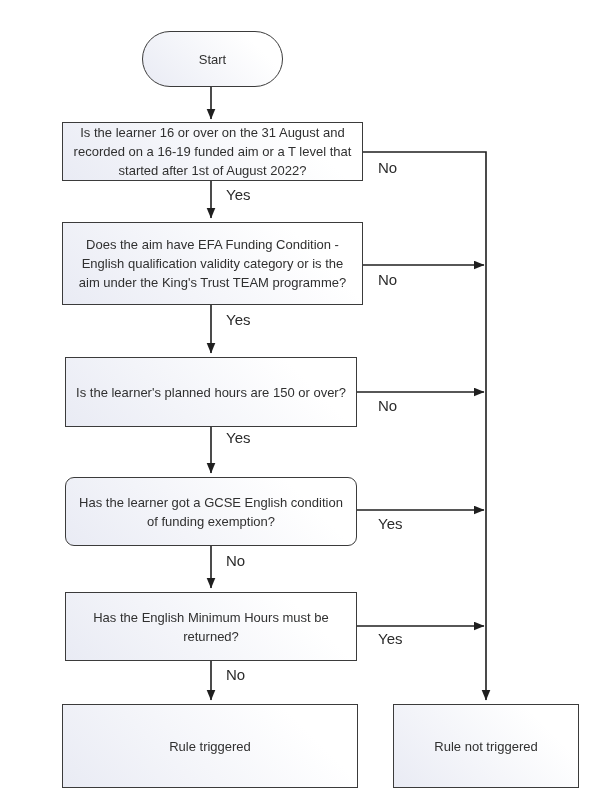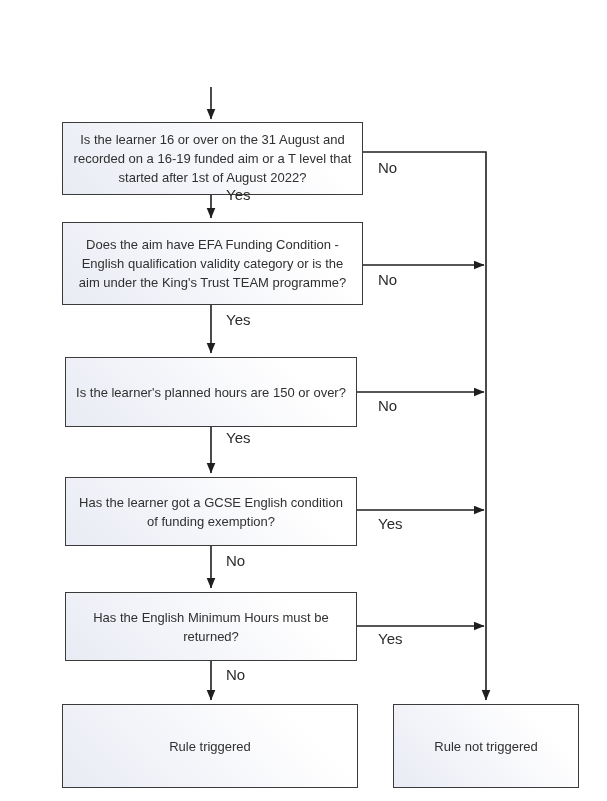--- a/index.html
+++ b/index.html
@@ -46,24 +46,24 @@
   }
   .edge-label {
     position: absolute;
     font-size: 15px;
     color: #2b2b2b;
     white-space: nowrap;
   }
 
   
   #node-start              { left: 142px; top: 31px;  width: 141px; height: 56px; }
-  #node-q1                 { left: 62px;  top: 122px; width: 301px; height: 73px; }
+  #node-q1                 { left: 62px;  top: 122px; width: 301px; height: 59px; }
   #node-q2                 { left: 62px;  top: 222px; width: 301px; height: 83px; }
   #node-q3                 { left: 65px;  top: 357px; width: 292px; height: 70px; }
-  #node-q4                 { left: 65px;  top: 477px; width: 292px; height: 69px; }
+  #node-q4                 { left: 65px;  top: 477px; width: 292px; height: 69px; border-radius: 9px; }
   #node-q5                 { left: 65px;  top: 592px; width: 292px; height: 69px; }
   #node-rule-triggered     { left: 62px;  top: 704px; width: 296px; height: 84px; }
   #node-rule-not-triggered { left: 393px; top: 704px; width: 186px; height: 84px; }
 
   
   #label-q1-yes { left: 226px; top: 186px; }
   #label-q1-no  { left: 378px; top: 159px; }
   #label-q2-yes { left: 226px; top: 311px; }
   #label-q2-no  { left: 378px; top: 271px; }
   #label-q3-yes { left: 226px; top: 429px; }
@@ -90,20 +90,21 @@
     <path d="M211,427 V473" marker-end="url(#arrow)"></path>
     <path d="M211,546 V588" marker-end="url(#arrow)"></path>
     <path d="M211,661 V700" marker-end="url(#arrow)"></path>
     <path d="M363,152 H486 V700" marker-end="url(#arrow)"></path>
     <path d="M363,265 H484" marker-end="url(#arrow)"></path>
     <path d="M357,392 H484" marker-end="url(#arrow)"></path>
     <path d="M357,510 H484" marker-end="url(#arrow)"></path>
     <path d="M357,626 H484" marker-end="url(#arrow)"></path>
   </svg>
 
+  <div id="node-start" class="node terminator">Start</div>
 
   <div id="node-q1" class="node">Is the learner 16 or over on the 31 August and recorded on a 16-19 funded aim or a T level that started after 1st of August 2022?</div>
 
   <div id="node-q2" class="node">Does the aim have EFA Funding Condition - English qualification validity category or is the aim under the King's Trust TEAM programme?</div>
 
   <div id="node-q3" class="node">Is the learner's planned hours are 150 or over?</div>
 
   <div id="node-q4" class="node">Has the learner got a GCSE English condition of funding exemption?</div>
 
   <div id="node-q5" class="node">Has the English Minimum Hours must be returned?</div>

